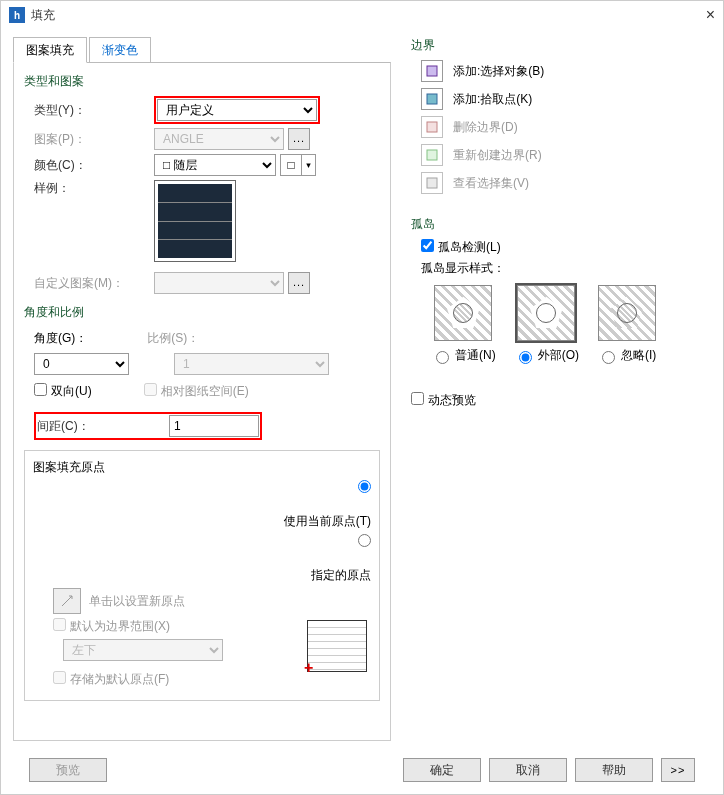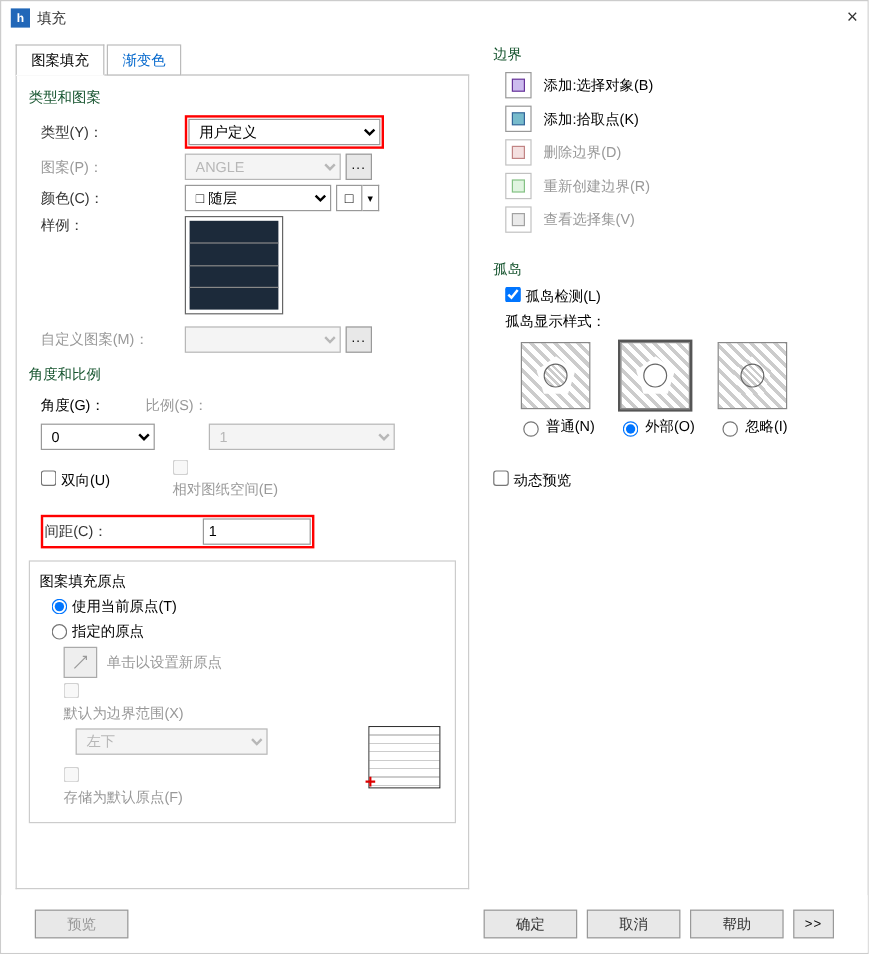--- a/index.html
+++ b/index.html
@@ -34,22 +34,22 @@
     .btn-sm { width: 22px; height: 22px; border: 1px solid #999; background: #e8e8e8; text-align: center; line-height: 18px; cursor: pointer; font-size: 11px; letter-spacing: 1px; }
     .swatch-ctrl { display: flex; align-items: center; }
     .swatch-box { width: 22px; height: 22px; border: 1px solid #999; display: flex; align-items: center; justify-content: center; }
     .swatch-arrow { width: 14px; height: 22px; border: 1px solid #999; border-left: none; display: flex; align-items: center; justify-content: center; font-size: 9px; }
     .sample-preview { width: 82px; height: 82px; border: 1px solid #666; background: #fff; padding: 3px; }
     .sample-inner { width: 100%; height: 100%; background: #1c2a3a; display: flex; flex-direction: column; }
     .sample-inner div { flex: 1; border-bottom: 1px solid #888; }
     .sample-inner div:last-child { border-bottom: none; }
     .checkbox-row { display: flex; align-items: flex-start; gap: 4px; margin: 4px 0; }
     .checkbox-row input { margin: 0; }
-    .checkbox-row.disabled { color: #999; flex-direction: column; }
-    .radio-row { display: flex; align-items: center; gap: 4px; margin: 4px 0; }
+    .checkbox-row.disabled { color: #999; }
+    .radio-row { display: flex; align-items: flex-end; gap: 20px; margin: 4px 0; flex-direction: column; }
     .radio-row input { margin: 0; }
     .highlight-red { border: 2px solid #ff0000; padding: 1px; }
     .boundary-row { display: flex; align-items: center; gap: 10px; margin: 6px 0; padding-left: 10px; }
     .boundary-icon { width: 22px; height: 22px; border: 1px solid #999; display: flex; align-items: center; justify-content: center; }
     .boundary-row.disabled { color: #999; }
     .boundary-row.disabled .boundary-icon { opacity: 0.6; }
     .island-styles { display: flex; gap: 18px; margin-top: 8px; padding-left: 10px; }
     .island-opt { display: flex; flex-direction: column; align-items: center; gap: 6px; }
     .island-thumb { width: 58px; height: 56px; border: 1px solid #888; background: repeating-linear-gradient(45deg, #ccc 0 3px, #fff 3px 7px); display: flex; align-items: center; justify-content: center; position: relative; }
     .island-thumb.selected { outline: 2px solid #555; }
@@ -140,21 +140,21 @@
                 </select>
                 <div class="btn-sm">...</div>
               </div>
             </div>
           </div>
         </div>
 
         <div class="section">
           <div class="section-title">角度和比例</div>
           <div class="indent">
-            <div class="row" style="gap:34px">
+            <div class="row" style="gap:60px">
               <span>角度(G)：</span>
               <span class="disabled" style="color:#999">比例(S)：</span>
             </div>
             <div class="row">
               <select class="combo-sm">
                 <option>0</option>
               </select>
               <span style="width:45px"></span>
               <select class="combo-lg disabled" disabled="" style="width:155px">
                 <option>1</option>

